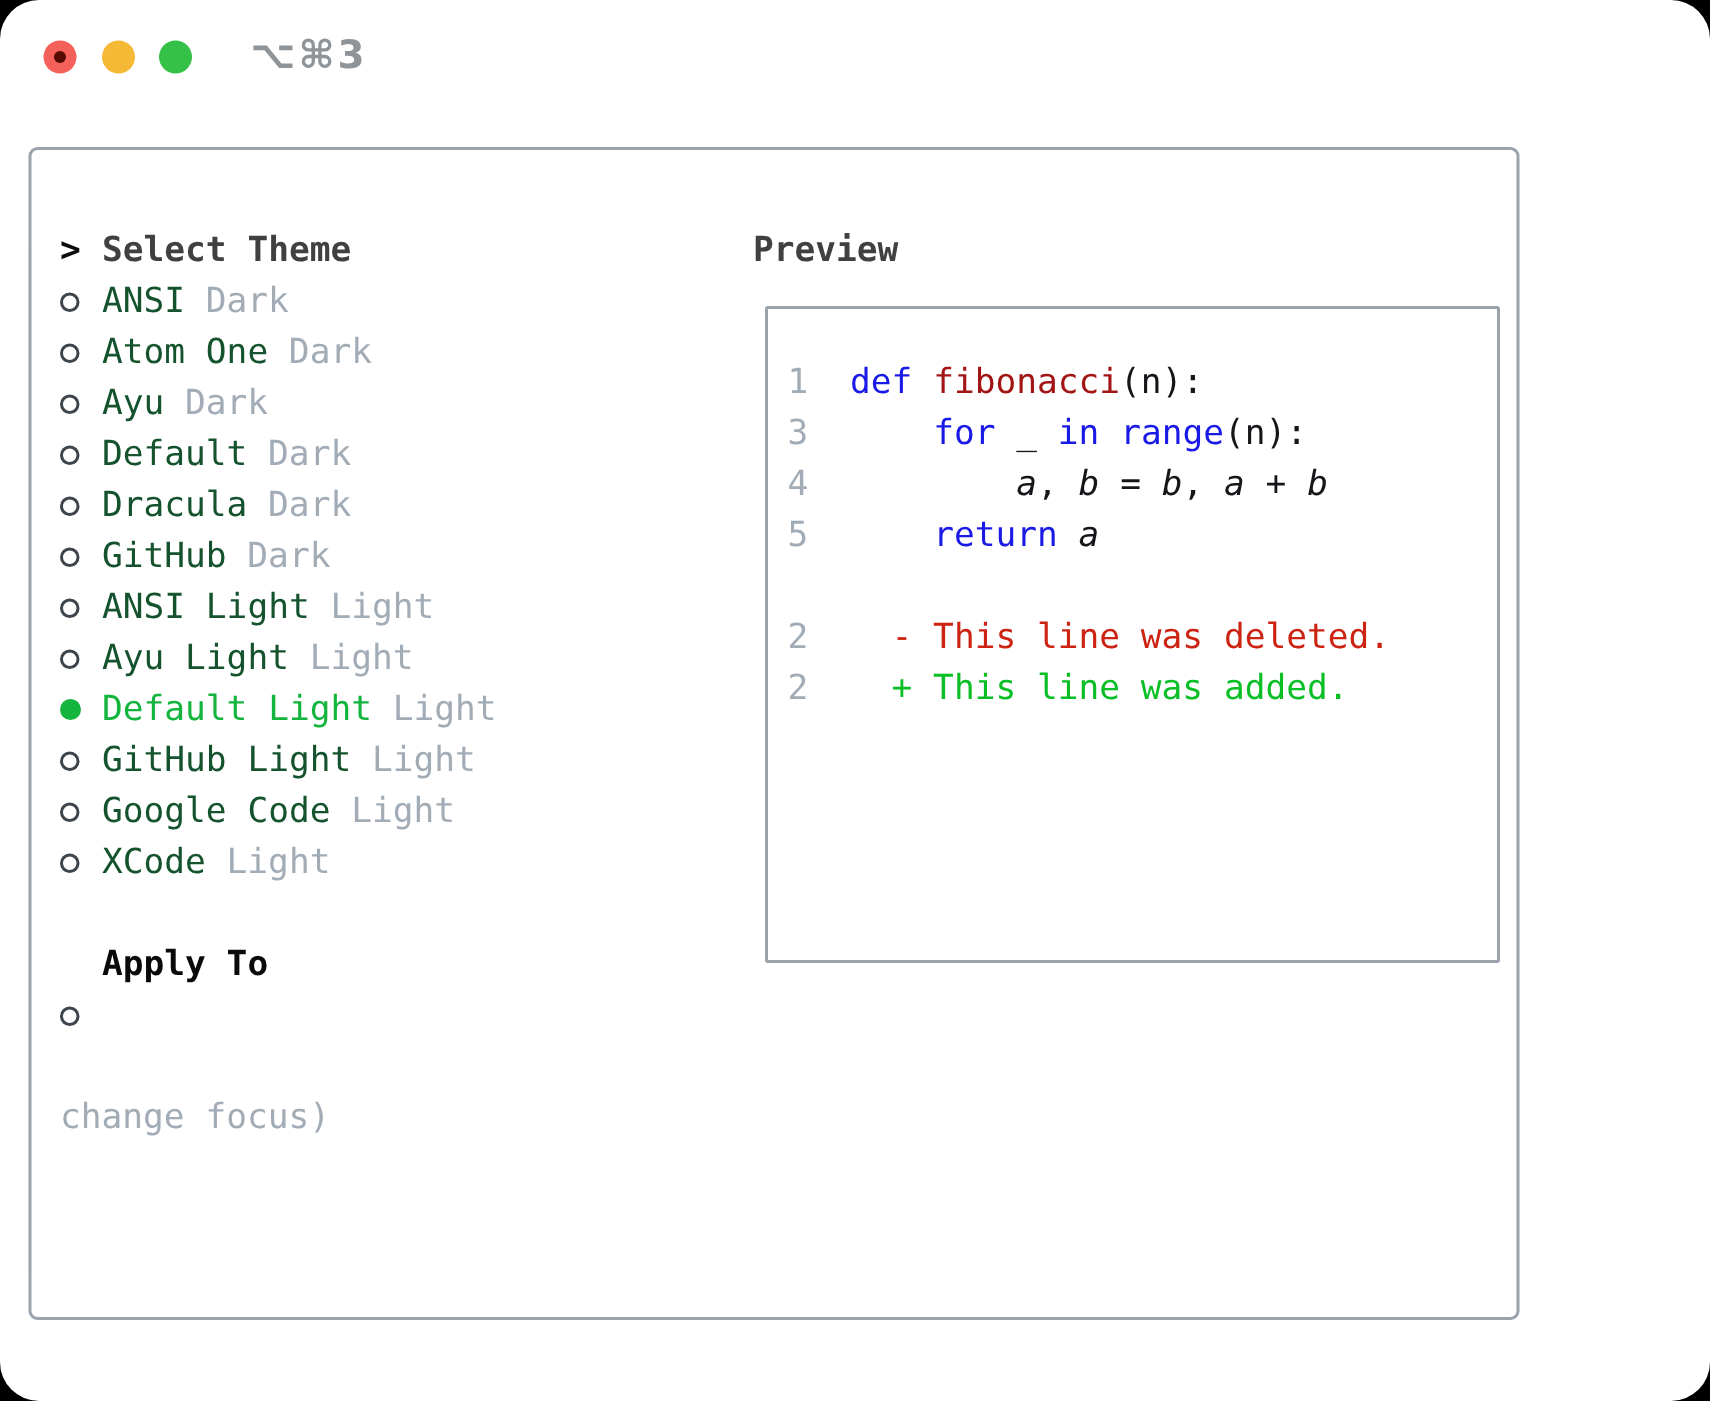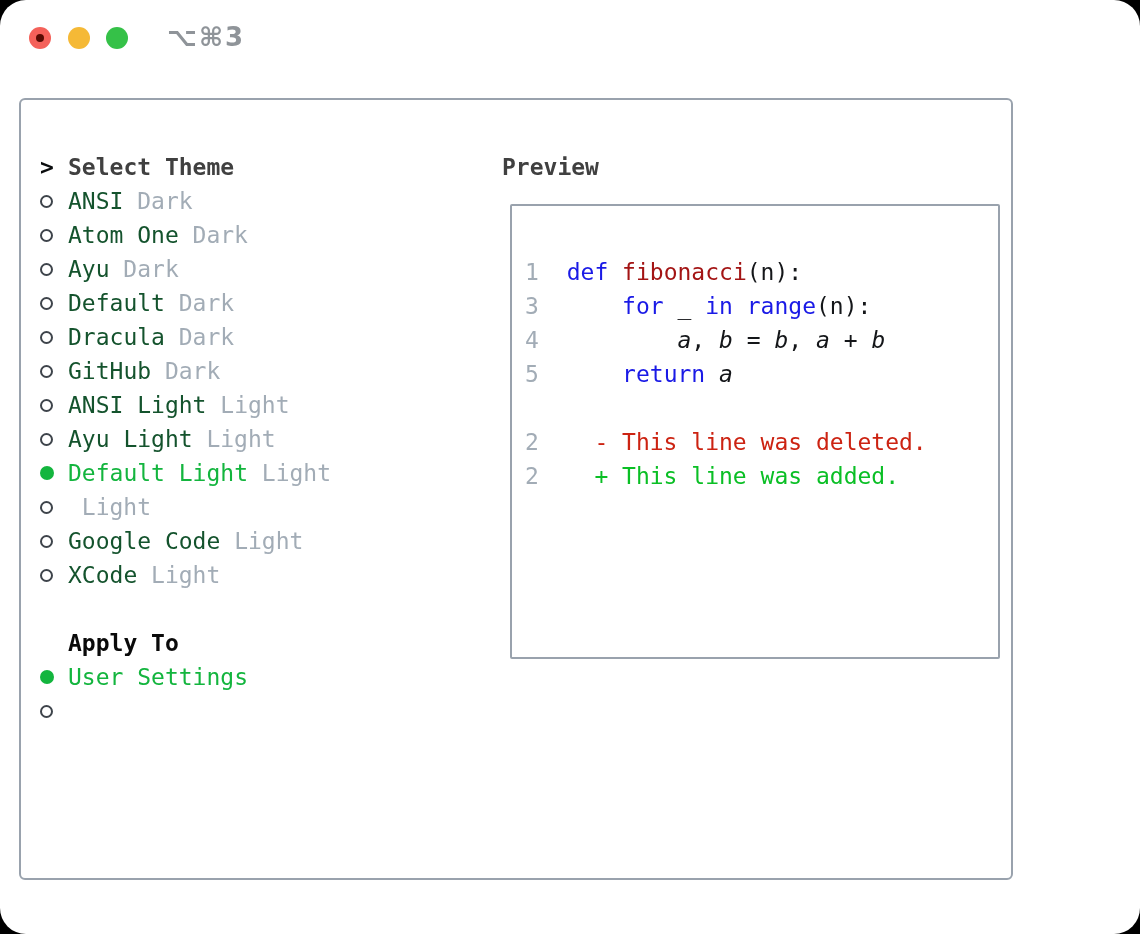--- a/index.html
+++ b/index.html
@@ -58,21 +58,21 @@
   .item-name.selected { color: var(--accent_green); }
   .item-suffix { color: var(--muted_gray); margin-left: 13.8px; }
   .help-line { color: var(--muted_gray); }
   
   .preview-box {
     position: absolute; left: 489px; top: 104px;
     width: 473px; height: 402px;
     border: 2px solid var(--border_gray);
     border-radius: 2px;
     background: #ffffff;
-    padding: 49px 0 0 13px;
+    padding: 32px 0 0 13px;
     box-sizing: content-box;
     overflow: hidden;
   }
   .code-line { height: 34px; line-height: 34px; font-size: 23px; white-space: pre; }
   .num { display: inline-block; width: 14px; color: var(--muted_gray); }
   .tk-pl  { color: #141619; }
   .tk-kw  { color: var(--keyword_blue); }
   .tk-fn  { color: var(--function_red); }
   .tk-it  { color: #141619; font-style: italic; }
   .tk-ctx { color: var(--context_gray); }
@@ -104,40 +104,40 @@
       <div id="theme-list">
           <div class="row"><span class="marker"><span class="circle"></span></span><span class="item-name">ANSI</span><span class="item-suffix">Dark</span></div>
           <div class="row"><span class="marker"><span class="circle"></span></span><span class="item-name">Atom One</span><span class="item-suffix">Dark</span></div>
           <div class="row"><span class="marker"><span class="circle"></span></span><span class="item-name">Ayu</span><span class="item-suffix">Dark</span></div>
           <div class="row"><span class="marker"><span class="circle"></span></span><span class="item-name">Default</span><span class="item-suffix">Dark</span></div>
           <div class="row"><span class="marker"><span class="circle"></span></span><span class="item-name">Dracula</span><span class="item-suffix">Dark</span></div>
           <div class="row"><span class="marker"><span class="circle"></span></span><span class="item-name">GitHub</span><span class="item-suffix">Dark</span></div>
           <div class="row"><span class="marker"><span class="circle"></span></span><span class="item-name">ANSI Light</span><span class="item-suffix">Light</span></div>
           <div class="row"><span class="marker"><span class="circle"></span></span><span class="item-name">Ayu Light</span><span class="item-suffix">Light</span></div>
           <div class="row"><span class="marker"><span class="circle filled"></span></span><span class="item-name selected">Default Light</span><span class="item-suffix">Light</span></div>
-          <div class="row"><span class="marker"><span class="circle"></span></span><span class="item-suffix">Light</span></div>
+          <div class="row"><span class="marker"><span class="circle"></span></span><span class="item-name">GitHub Light</span><span class="item-suffix">Light</span></div>
           <div class="row"><span class="marker"><span class="circle"></span></span><span class="item-name">Google Code</span><span class="item-suffix">Light</span></div>
           <div class="row"><span class="marker"><span class="circle"></span></span><span class="item-name">XCode</span><span class="item-suffix">Light</span></div>
         </div>
 
       <div class="row"></div>
 
       <div class="row">
         <span class="marker"></span>
         <span class="apply-title">Apply To</span>
       </div>
 
       <div id="apply-list">
-          <div class="row"><span class="marker"><span class="circle filled"></span></span><span class="item-name selected">User Settings</span></div>
           <div class="row"><span class="marker"><span class="circle"></span></span></div>
         </div>
 
       <div class="row"></div>
 
       <div>
+        <div class="row help-line">change focus)</div>
       </div>
     </div>
 
     <div class="right-col">
       <div class="row">
         <span class="section-title">Preview</span>
       </div>
     </div>
 
     <div class="preview-box" id="preview-box">

